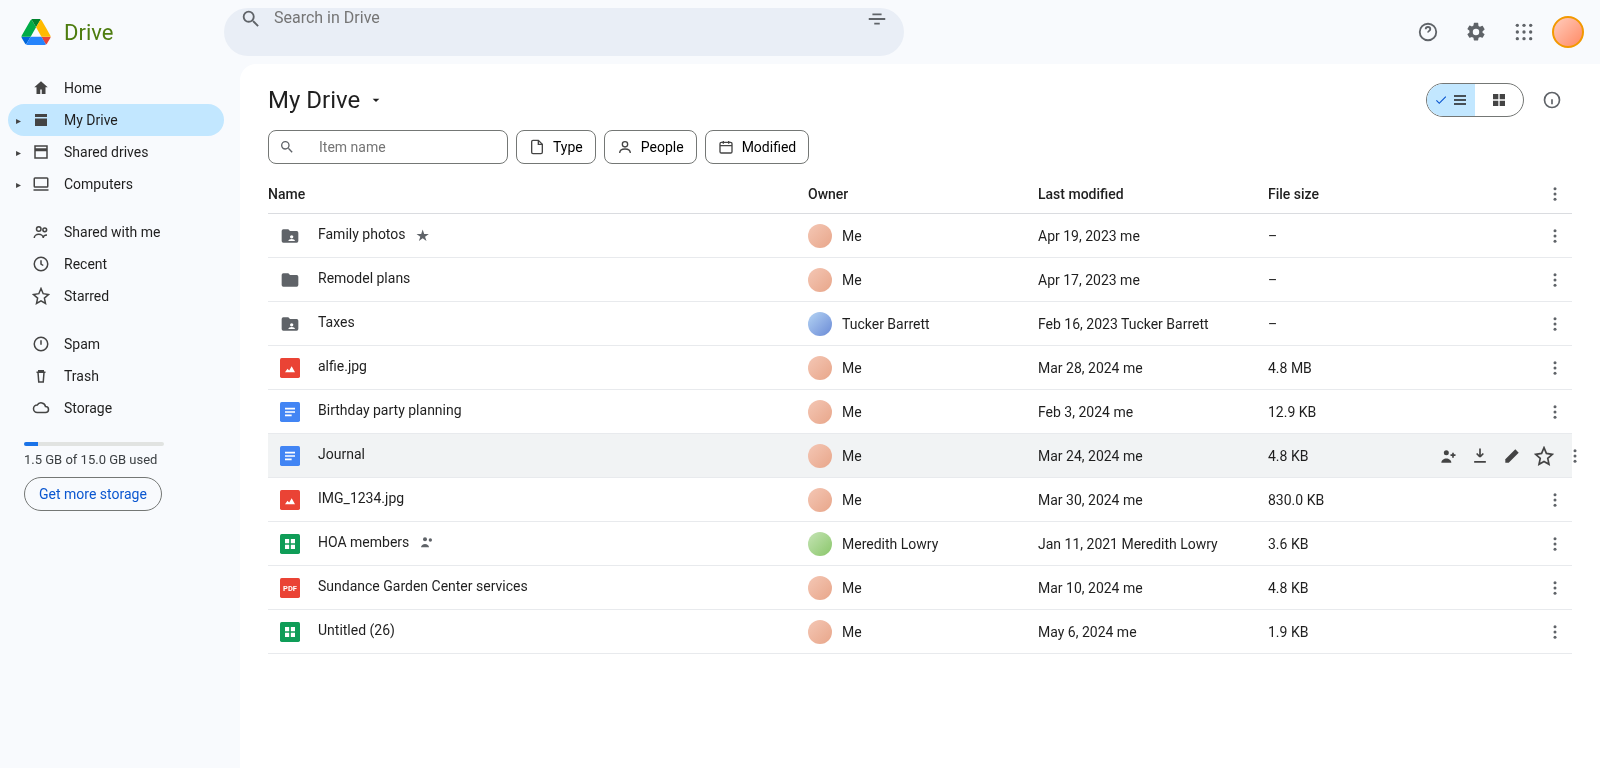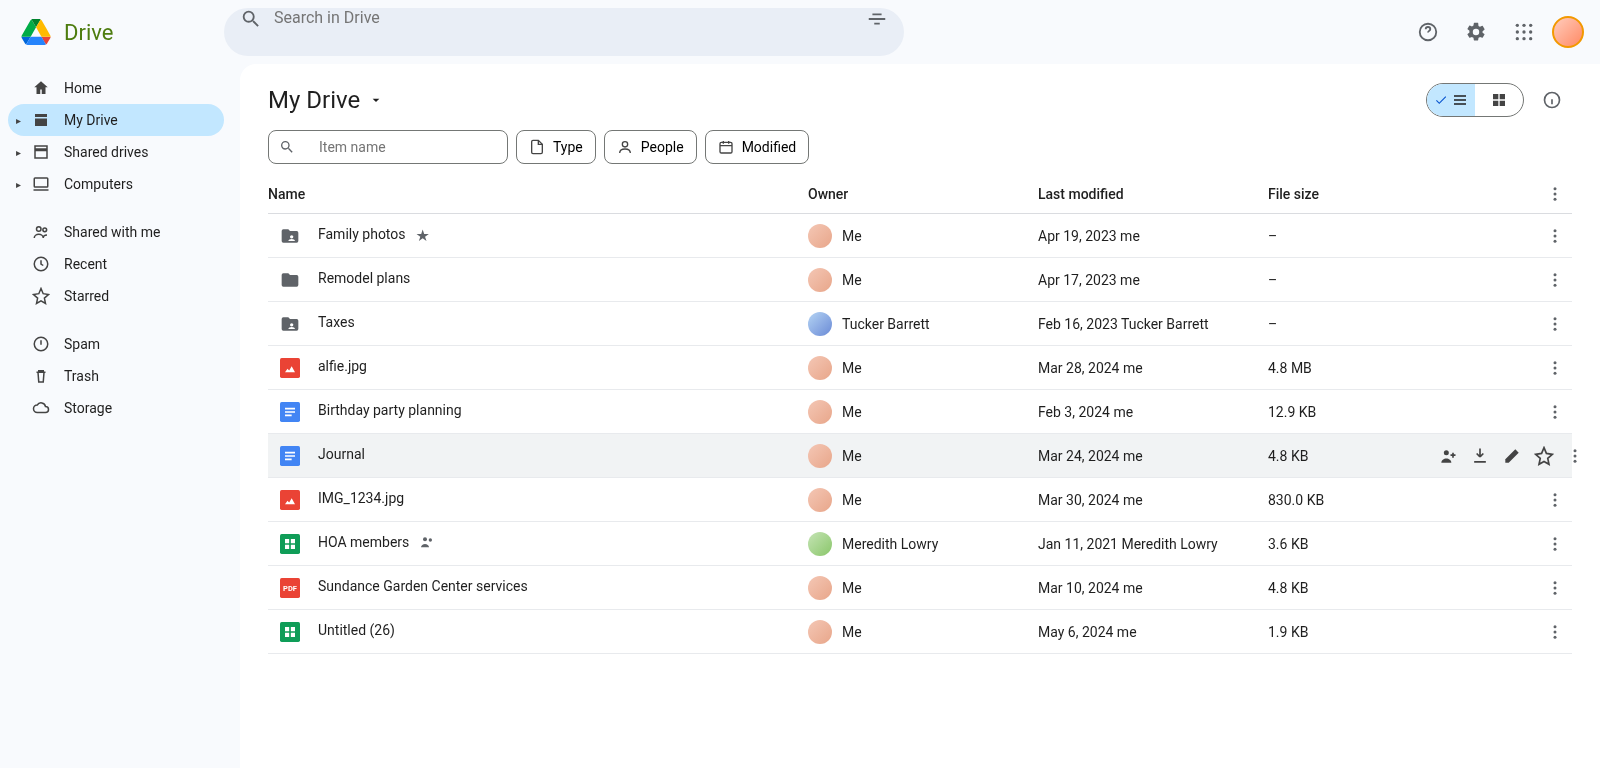--- a/index.html
+++ b/index.html
@@ -208,20 +208,27 @@
         </div>
         <div class="nav-item">
           <span>
             <svg width="18" height="18" viewBox="0 0 24 24">
               <path d="M7 18a5 5 0 010-10 6 6 0 0111 2 4 4 0 010 8z" fill="none" stroke="#444" stroke-width="2"></path>
             </svg>
           </span>
           <span>Storage</span>
         </div>
       </div>
+    <div class="storage-block">
+      <div class="storage-bar-bg">
+          <div class="storage-bar-fill" id="storage-fill" style="width: 10%;"></div>
+        </div>
+      <div class="storage-text">1.5 GB of 15.0 GB used</div>
+      <button class="storage-btn">Get more storage</button>
+    </div>
   </div>
 
   <div class="main">
     <div class="crumb-row">
       <div class="crumb">
         <span>My Drive</span>
         <svg width="16" height="16" viewBox="0 0 24 24" fill="#1f1f1f">
             <path d="M7 10l5 5 5-5z"></path>
           </svg>
       </div>

